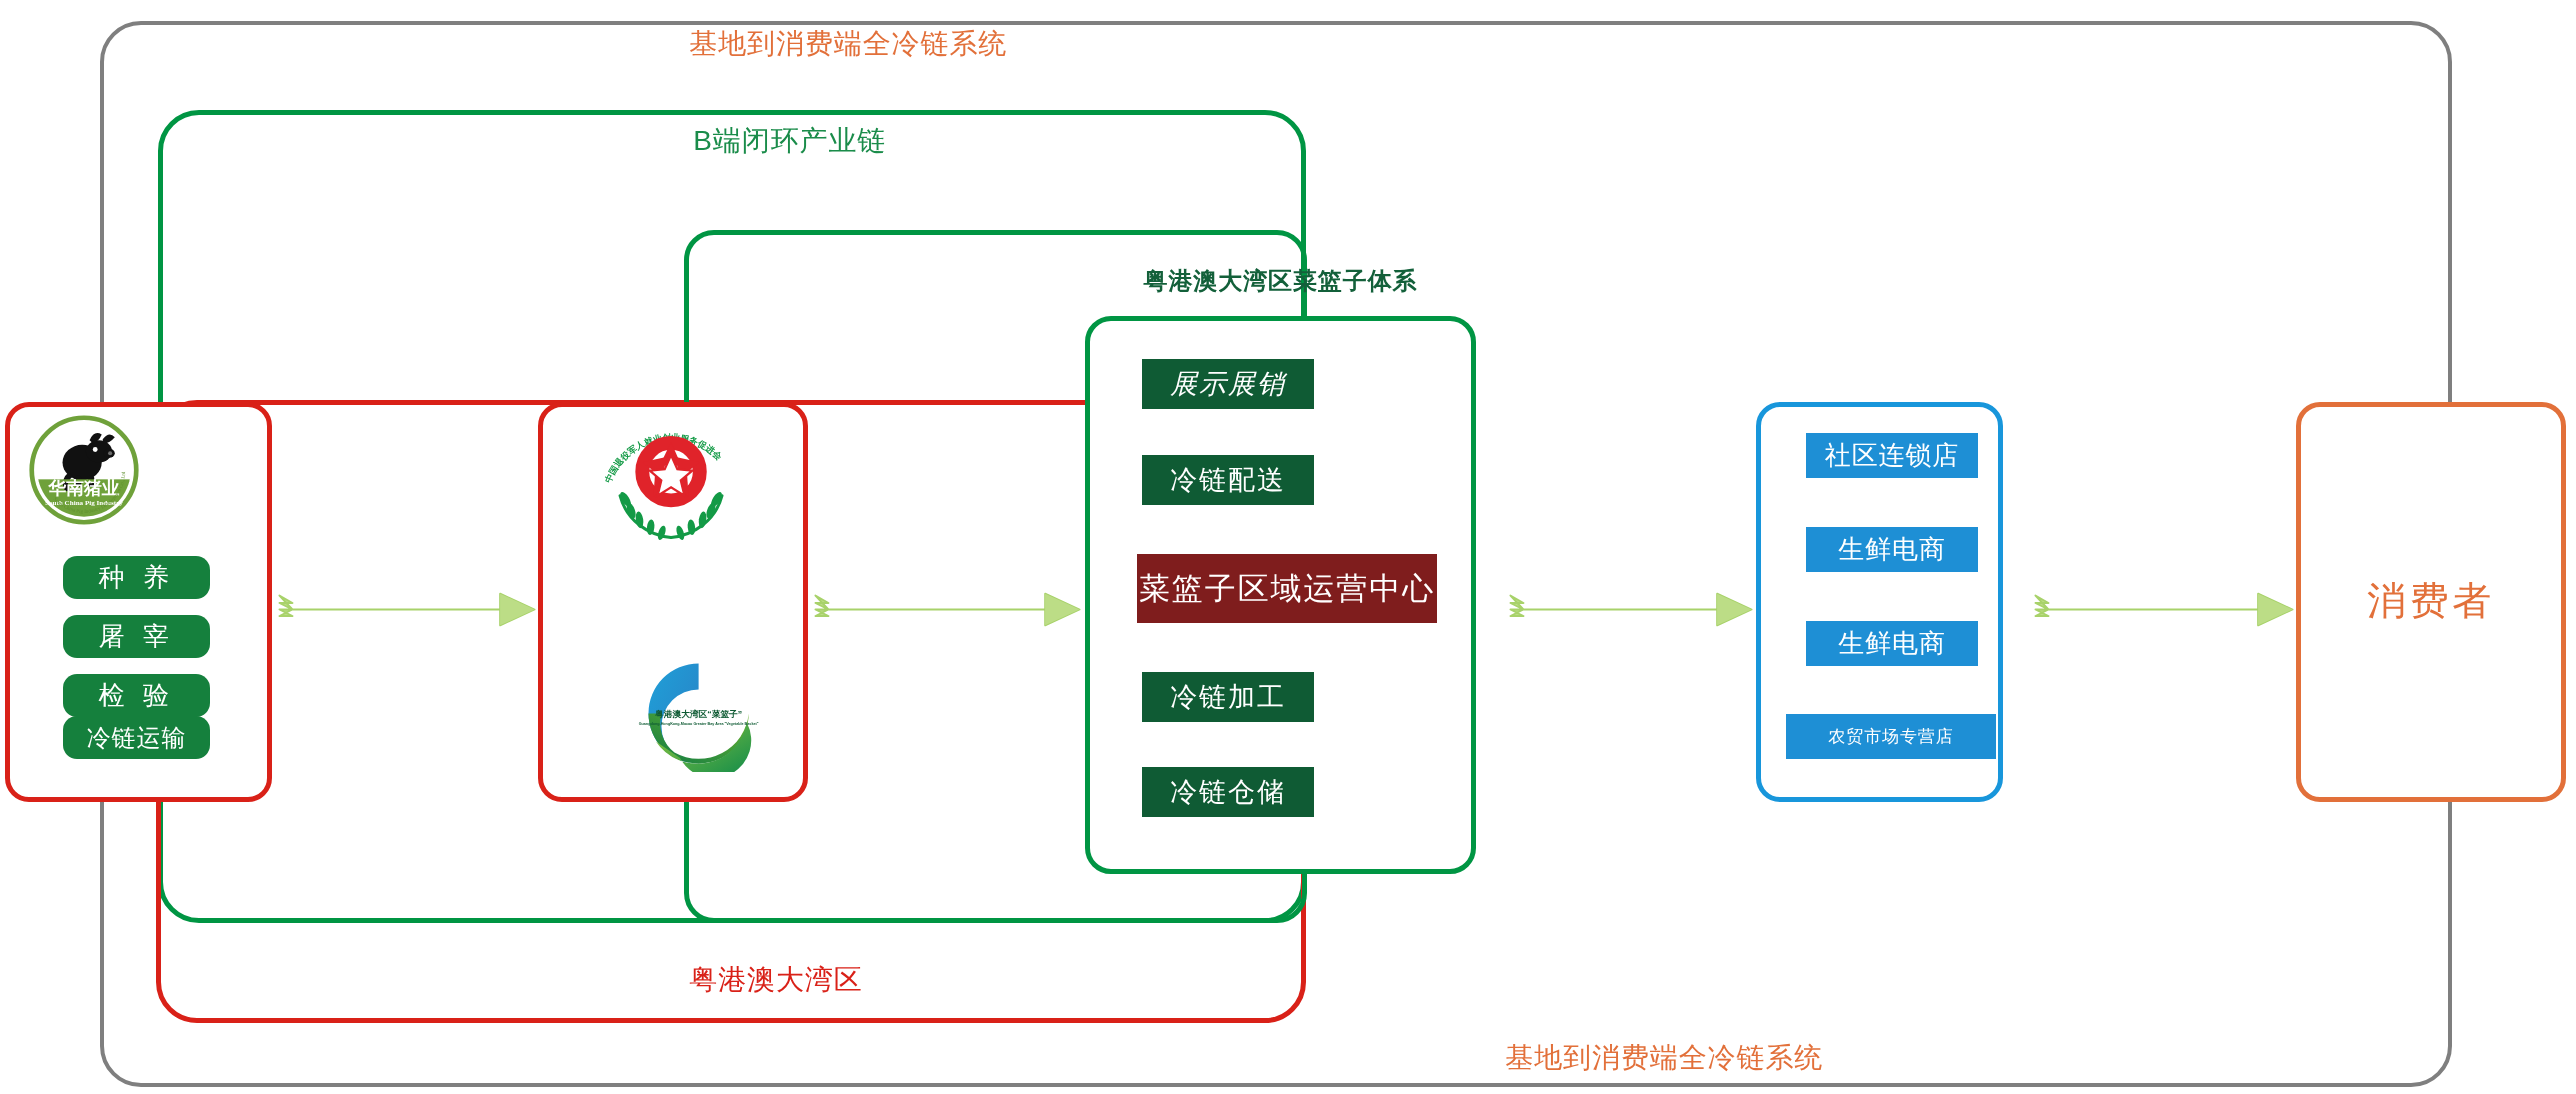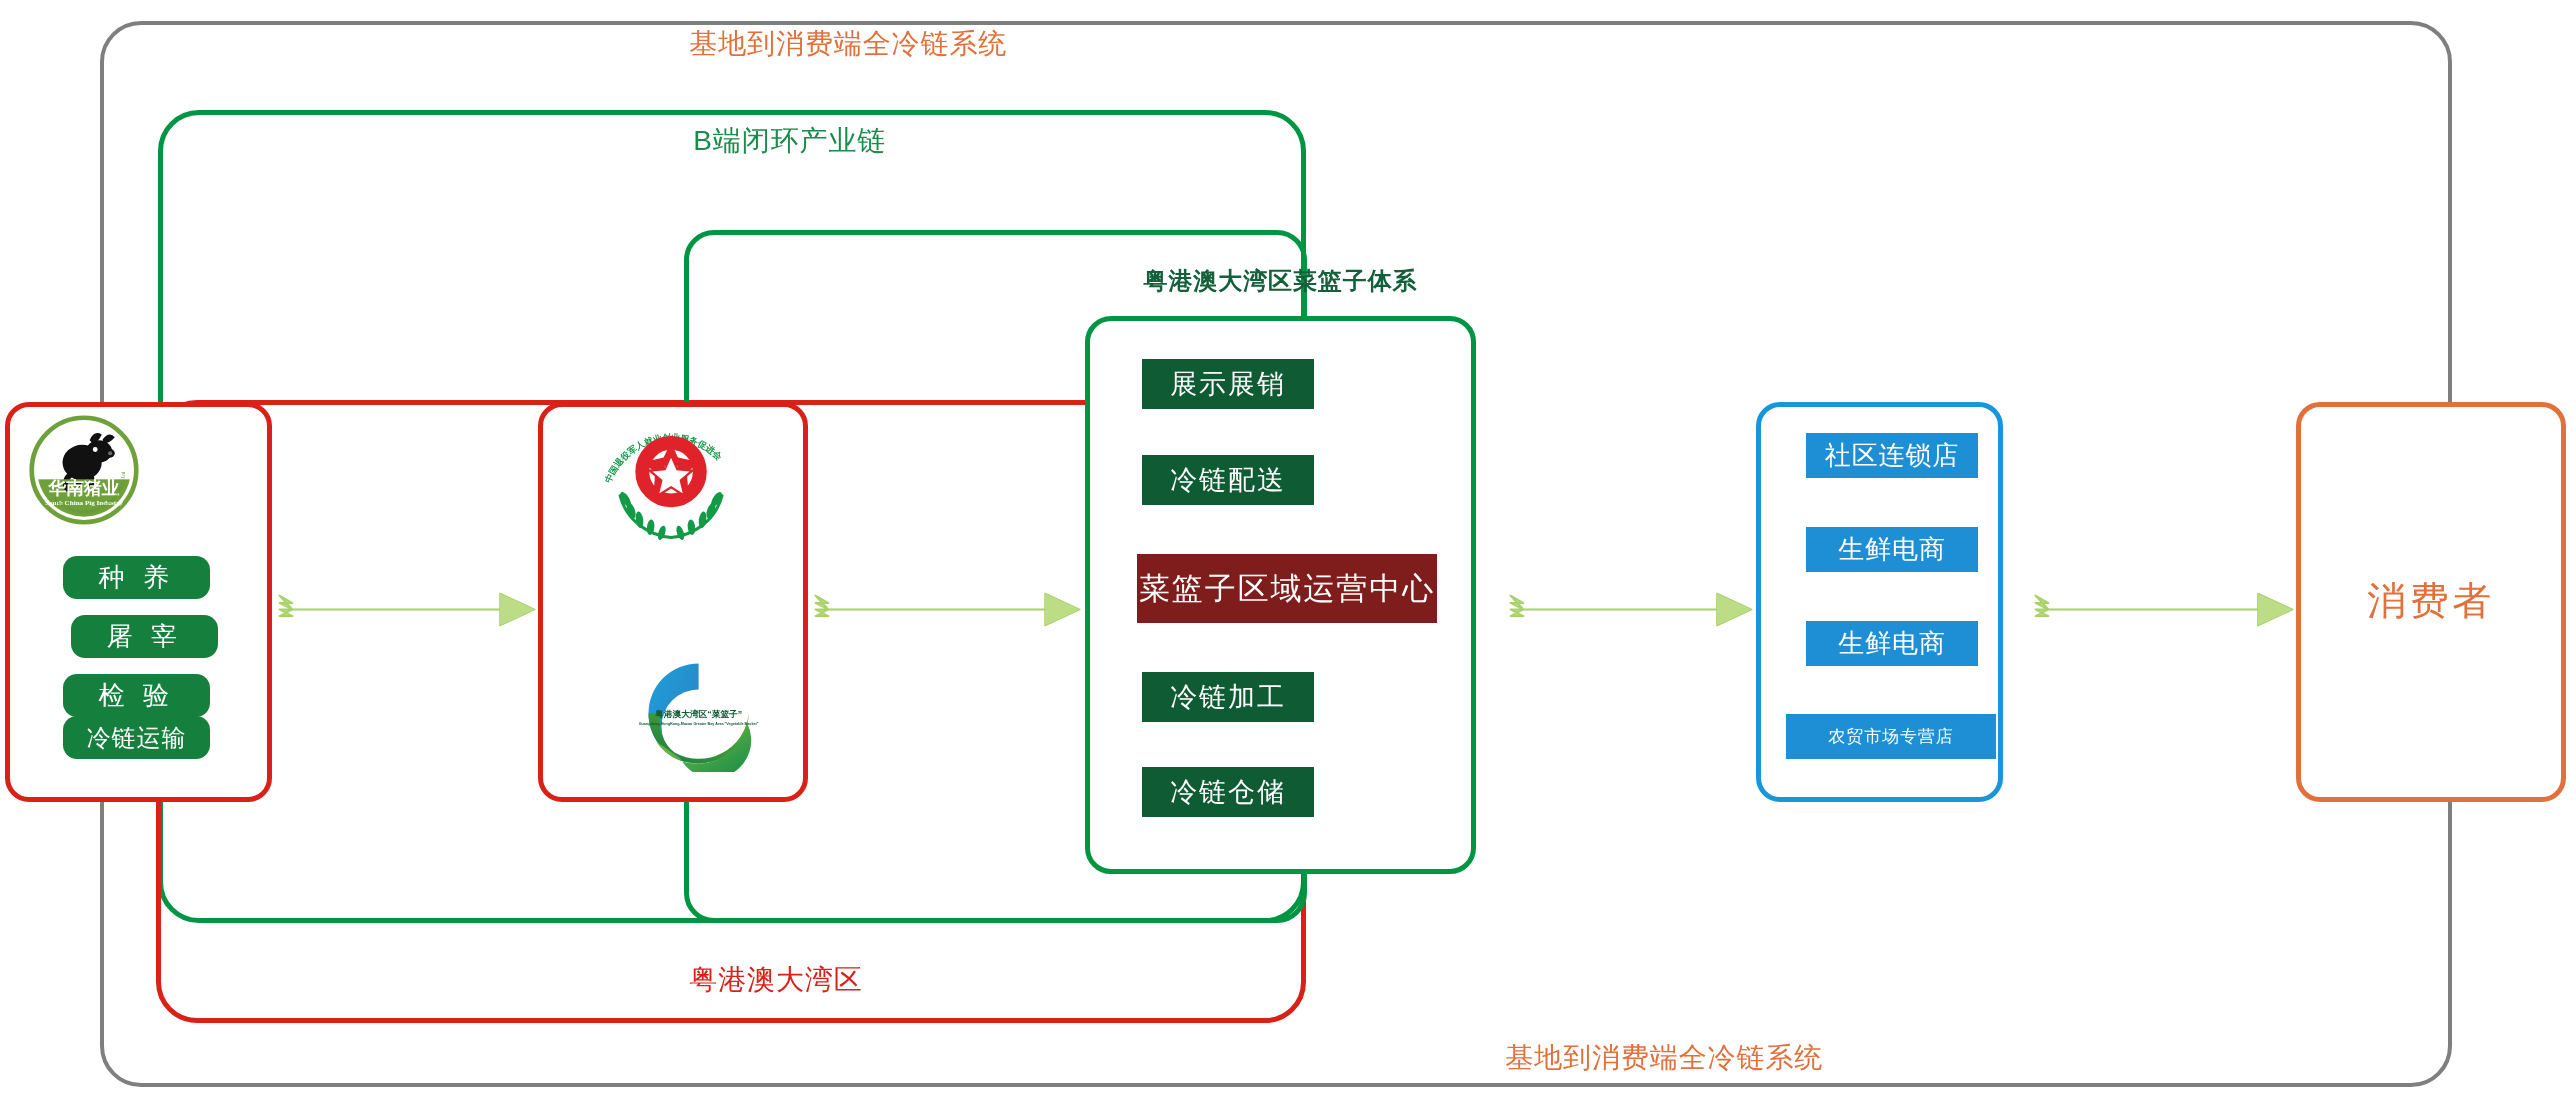--- a/index.html
+++ b/index.html
@@ -44,26 +44,26 @@
   .chip{position:absolute;box-sizing:border-box;display:flex;
         align-items:center;justify-content:center;color:#ffffff;
         white-space:nowrap;}
   .chip-red{background:#15803d;font-size:26px;letter-spacing:5.6px;border-radius:14px;}
   .chip-green{background:#0f5b34;font-size:27px;letter-spacing:1.9px;}
   .chip-green-main{background:#7f1d1d;font-size:31px;letter-spacing:1.9px;}
   .chip-blue{background:#1e8fd5;font-size:26px;letter-spacing:0.9px;}
 
   
   #chip-zhongyang{left:63px;top:556px;width:147px;height:43px;}
-  #chip-tuzai  {left:63px;top:615px;width:147px;height:43px;margin-left:8px;}
+  #chip-tuzai  {left:63px;top:615px;width:147px;height:43px;}
   #chip-jianyan{left:63px;top:674px;width:147px;height:43px;}
   #chip-lengyun{left:63px;top:716px;width:147px;height:43px;font-size:24px;letter-spacing:0.9px;}
 
   
-  #chip-zhanshi {left:1142px;top:359px;width:172px;height:50px;}
+  #chip-zhanshi {left:1142px;top:359px;width:172px;height:50px;font-style:italic;}
   #chip-peisong {left:1142px;top:455px;width:172px;height:50px;}
   #chip-center  {left:1137px;top:554px;width:300px;height:69px;}
   #chip-jiagong {left:1142px;top:672px;width:172px;height:50px;}
   #chip-cangchu {left:1142px;top:767px;width:172px;height:50px;}
 
   
   #chip-shequ  {left:1806px;top:433px;width:172px;height:45px;}
   #chip-sx1    {left:1806px;top:527px;width:172px;height:45px;}
   #chip-sx2    {left:1806px;top:621px;width:172px;height:45px;}
   #chip-nongmao{left:1786px;top:714px;width:210px;height:45px;font-size:17px;}

